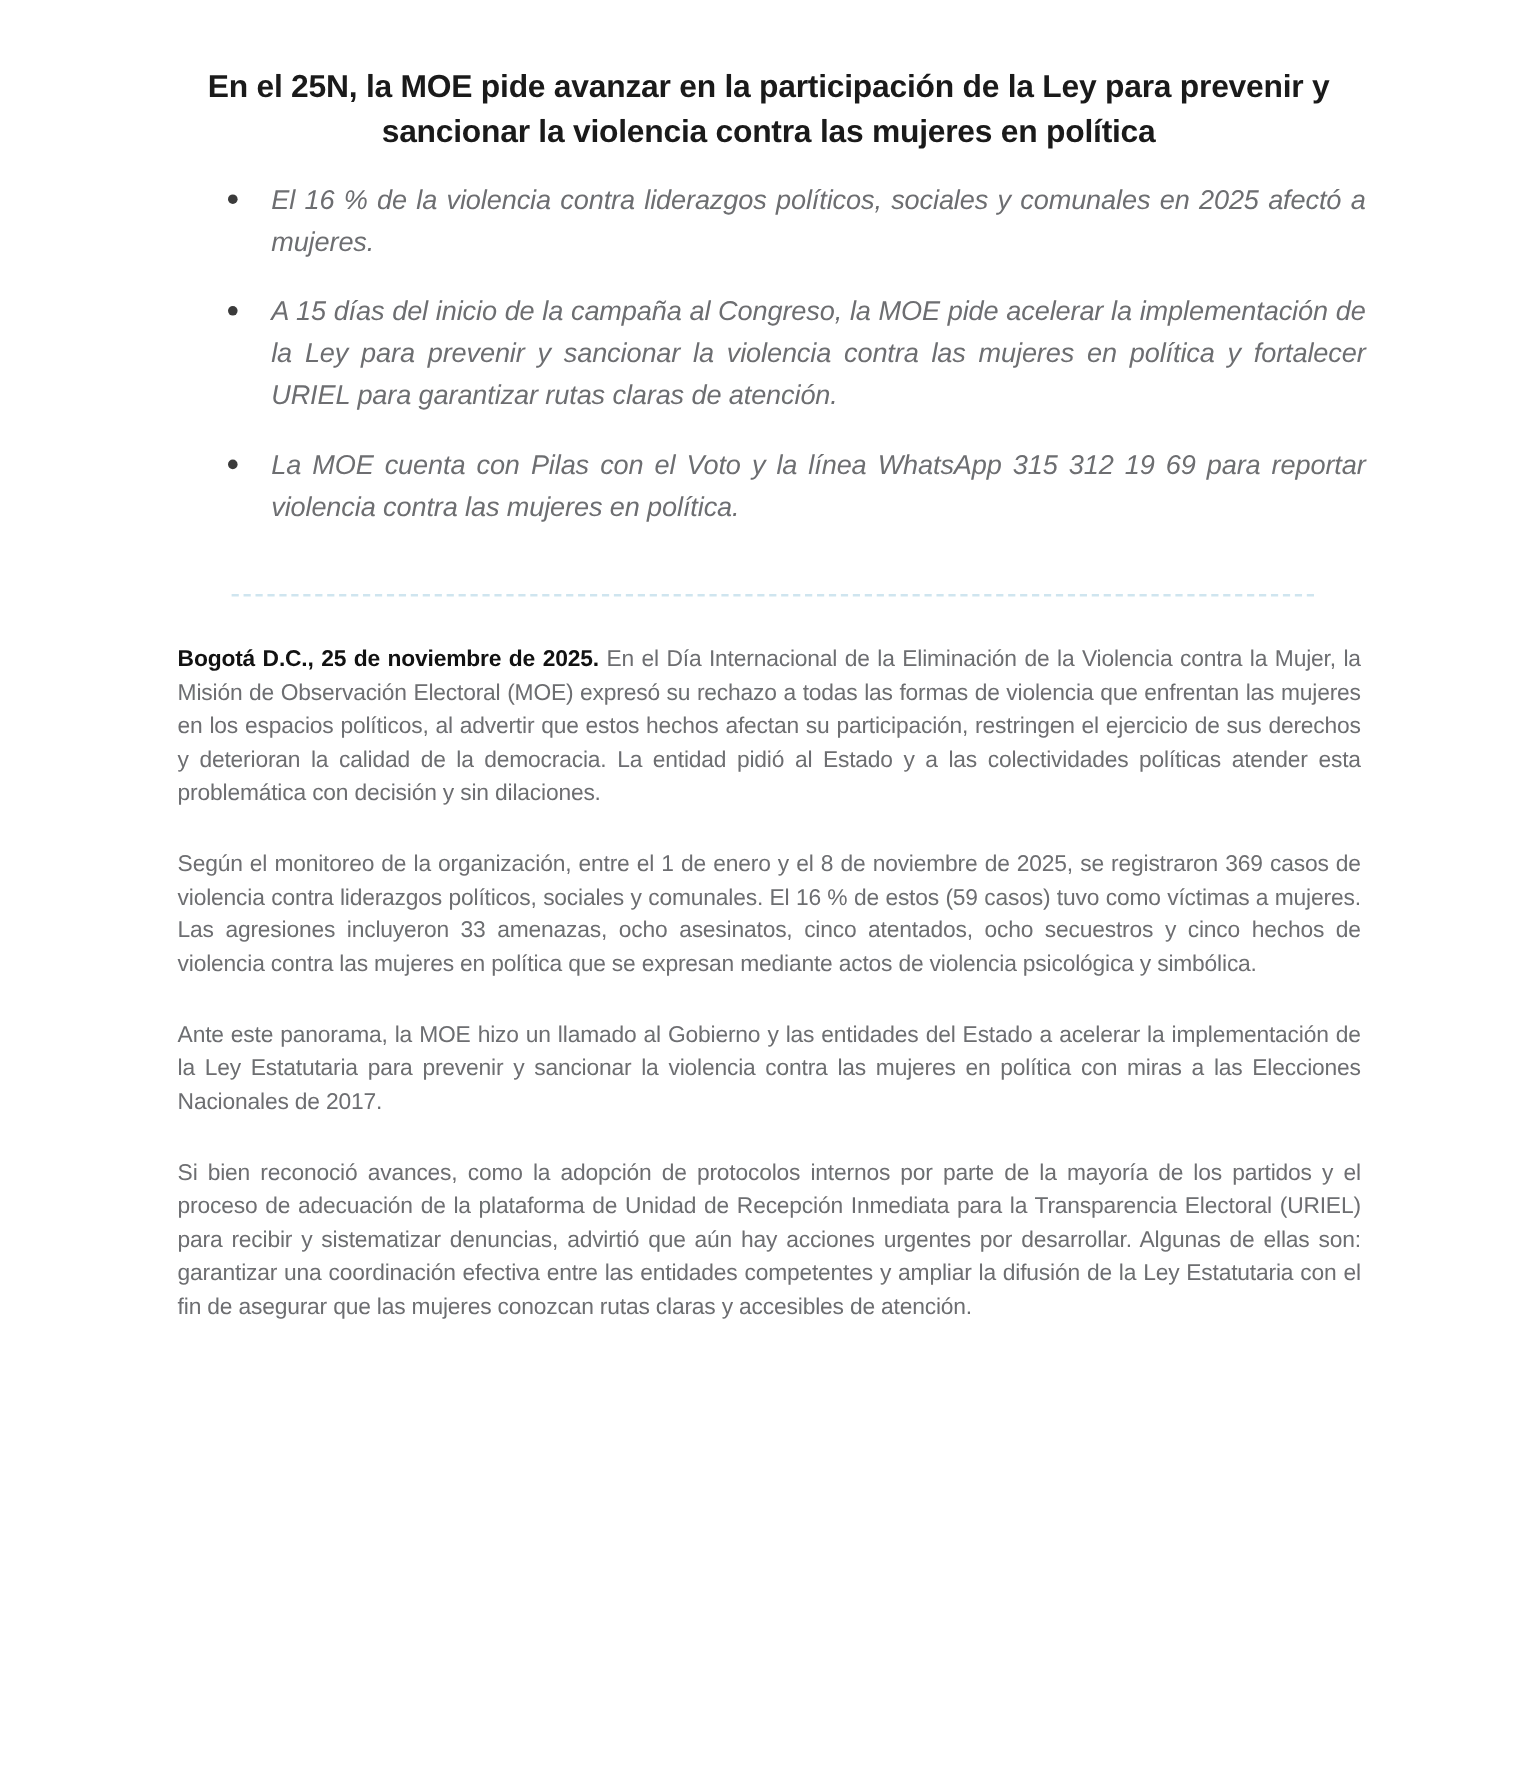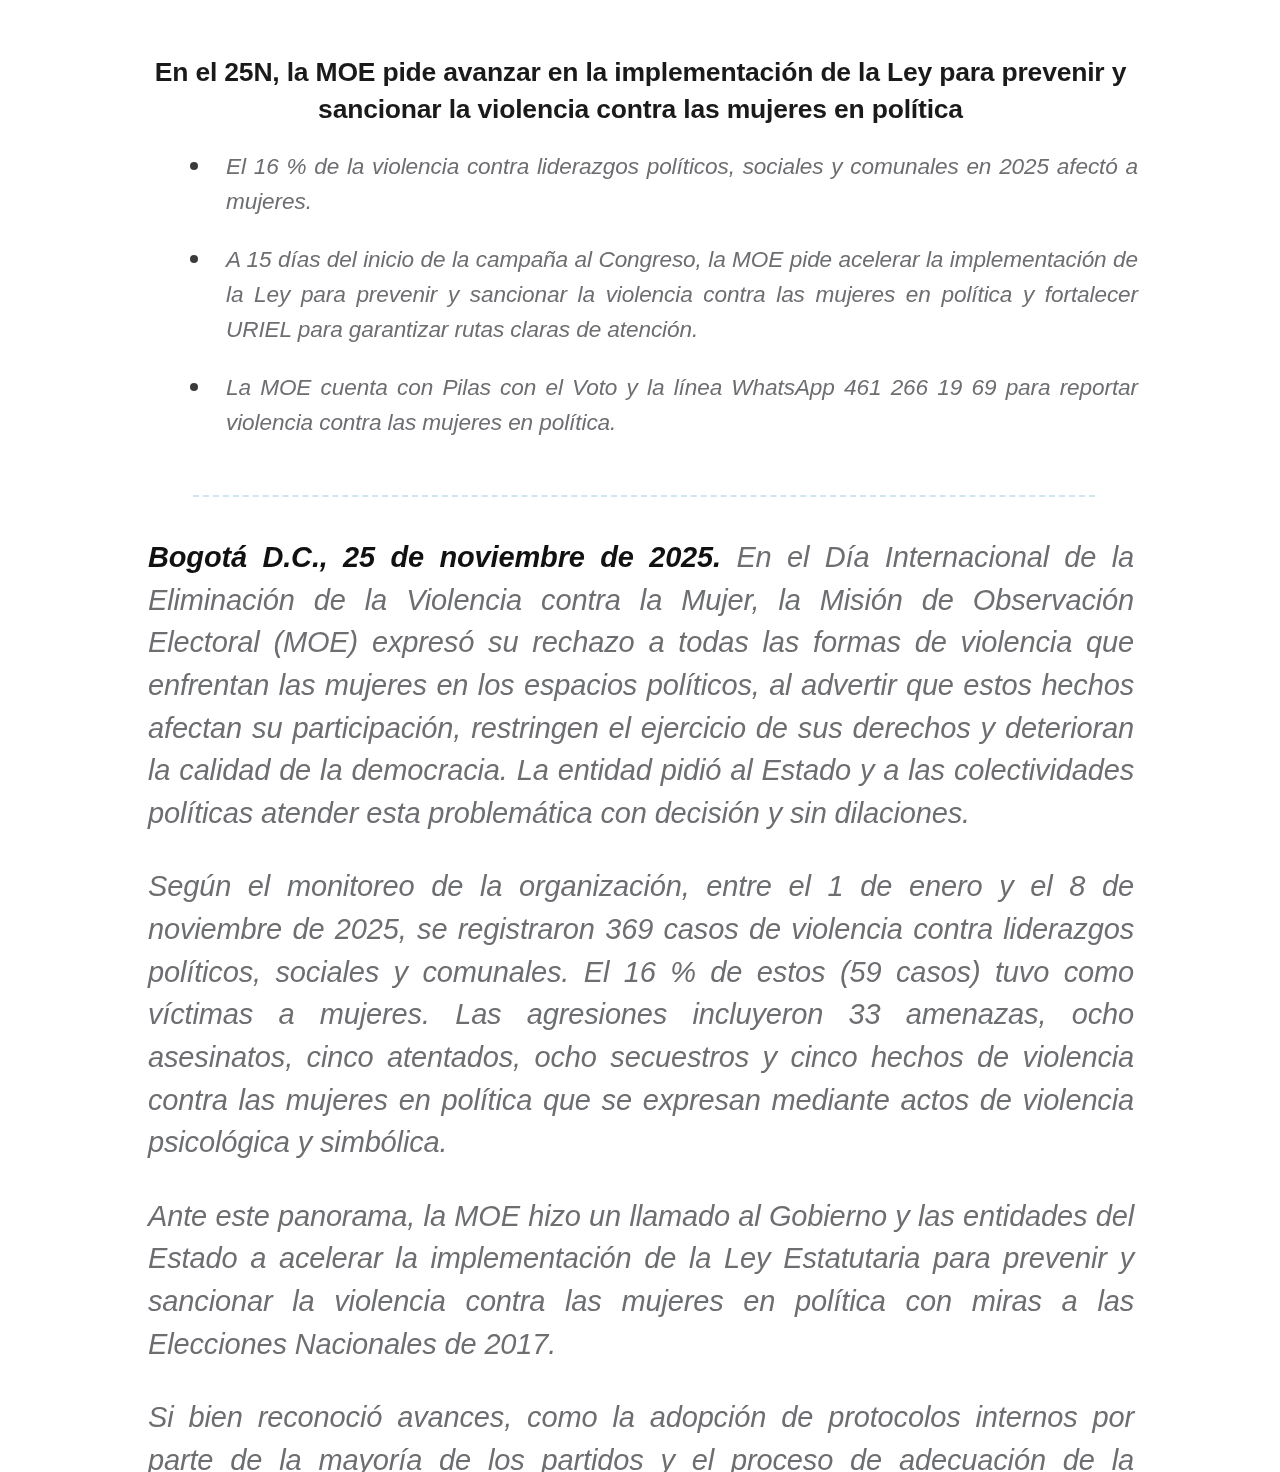--- a/index.html
+++ b/index.html
@@ -85,53 +85,52 @@
 
   
   .body-copy {
     position: absolute;
     left: 148px;
     top: 536px;
     width: 986px;
   }
   .body-par {
     margin: 0 0 31px 0;
-    font-size: 29px;
+    font-size: 19px;
     line-height: 1.47;
     color: #6d6e71;
     text-align: justify;
     text-justify: inter-word;
     letter-spacing: -0.15px;
-    font-style: italic;
   }
   .body-par:last-child { margin-bottom: 0; }
   .lede {
     font-weight: bold;
     color: #111111;
   }
 </style>
 </head>
 <body>
 
 <div class="page">
 
-  <h1 class="doc-title">En el 25N, la MOE pide avanzar en la implementación de la Ley para prevenir y sancionar la violencia contra las mujeres en política</h1>
+  <h1 class="doc-title">En el 25N, la MOE pide avanzar en la participación de la Ley para prevenir y sancionar la violencia contra las mujeres en política</h1>
 
   <ul class="highlights">
     <li class="highlight-item">
       <span class="bullet-marker"></span>
       <span>El 16 % de la violencia contra liderazgos políticos, sociales y comunales en 2025 afectó a mujeres.</span>
     </li>
     <li class="highlight-item">
       <span class="bullet-marker"></span>
       <span>A 15 días del inicio de la campaña al Congreso, la MOE pide acelerar la implementación de la Ley para prevenir y sancionar la violencia contra las mujeres en política y fortalecer URIEL para garantizar rutas claras de atención.</span>
     </li>
     <li class="highlight-item">
       <span class="bullet-marker"></span>
-      <span>La MOE cuenta con Pilas con el Voto y la línea WhatsApp 461 266 19 69 para reportar violencia contra las mujeres en política.</span>
+      <span>La MOE cuenta con Pilas con el Voto y la línea WhatsApp 315 312 19 69 para reportar violencia contra las mujeres en política.</span>
     </li>
   </ul>
 
   <hr class="divider">
 
   <div class="body-copy">
     <p class="body-par"><span class="lede">Bogotá D.C., 25 de noviembre de 2025.</span><span> En el Día Internacional de la Eliminación de la Violencia contra la Mujer, la Misión de Observación Electoral (MOE) expresó su rechazo a todas las formas de violencia que enfrentan las mujeres en los espacios políticos, al advertir que estos hechos afectan su participación, restringen el ejercicio de sus derechos y deterioran la calidad de la democracia. La entidad pidió al Estado y a las colectividades políticas atender esta problemática con decisión y sin dilaciones.</span></p>
     <p class="body-par">Según el monitoreo de la organización, entre el 1 de enero y el 8 de noviembre de 2025, se registraron 369 casos de violencia contra liderazgos políticos, sociales y comunales. El 16 % de estos (59 casos) tuvo como víctimas a mujeres. Las agresiones incluyeron 33 amenazas, ocho asesinatos, cinco atentados, ocho secuestros y cinco hechos de violencia contra las mujeres en política que se expresan mediante actos de violencia psicológica y simbólica.</p>
     <p class="body-par">Ante este panorama, la MOE hizo un llamado al Gobierno y las entidades del Estado a acelerar la implementación de la Ley Estatutaria para prevenir y sancionar la violencia contra las mujeres en política con miras a las Elecciones Nacionales de 2017.</p>
     <p class="body-par">Si bien reconoció avances, como la adopción de protocolos internos por parte de la mayoría de los partidos y el proceso de adecuación de la plataforma de Unidad de Recepción Inmediata para la Transparencia Electoral (URIEL) para recibir y sistematizar denuncias, advirtió que aún hay acciones urgentes por desarrollar. Algunas de ellas son: garantizar una coordinación efectiva entre las entidades competentes y ampliar la difusión de la Ley Estatutaria con el fin de asegurar que las mujeres conozcan rutas claras y accesibles de atención.</p>

